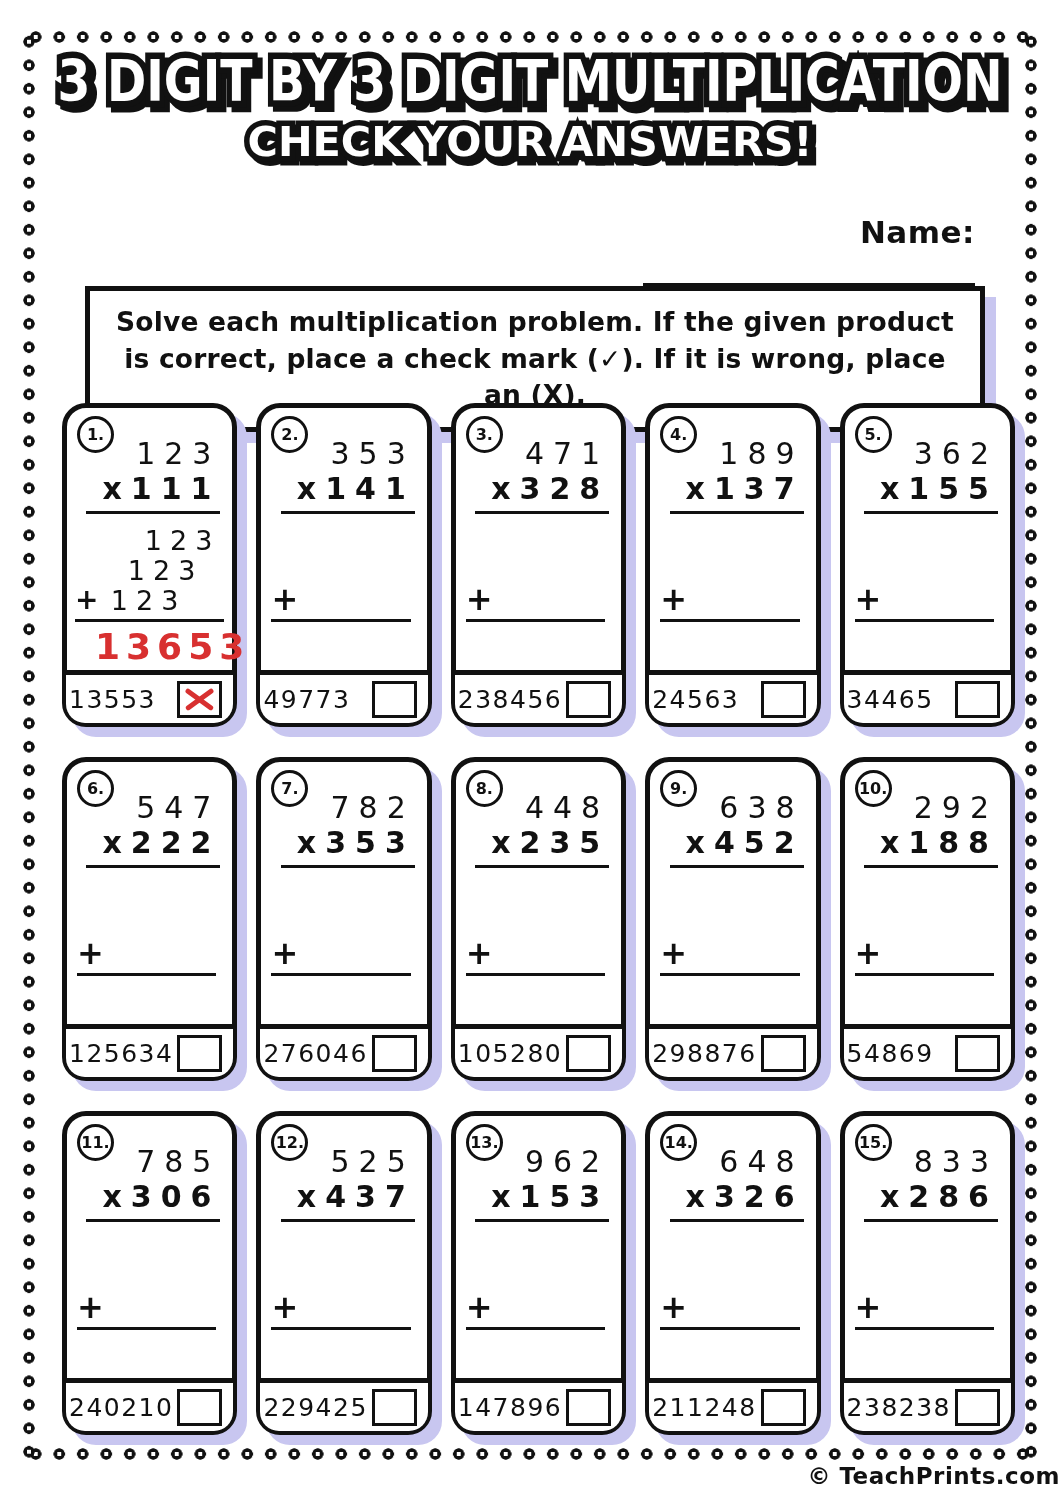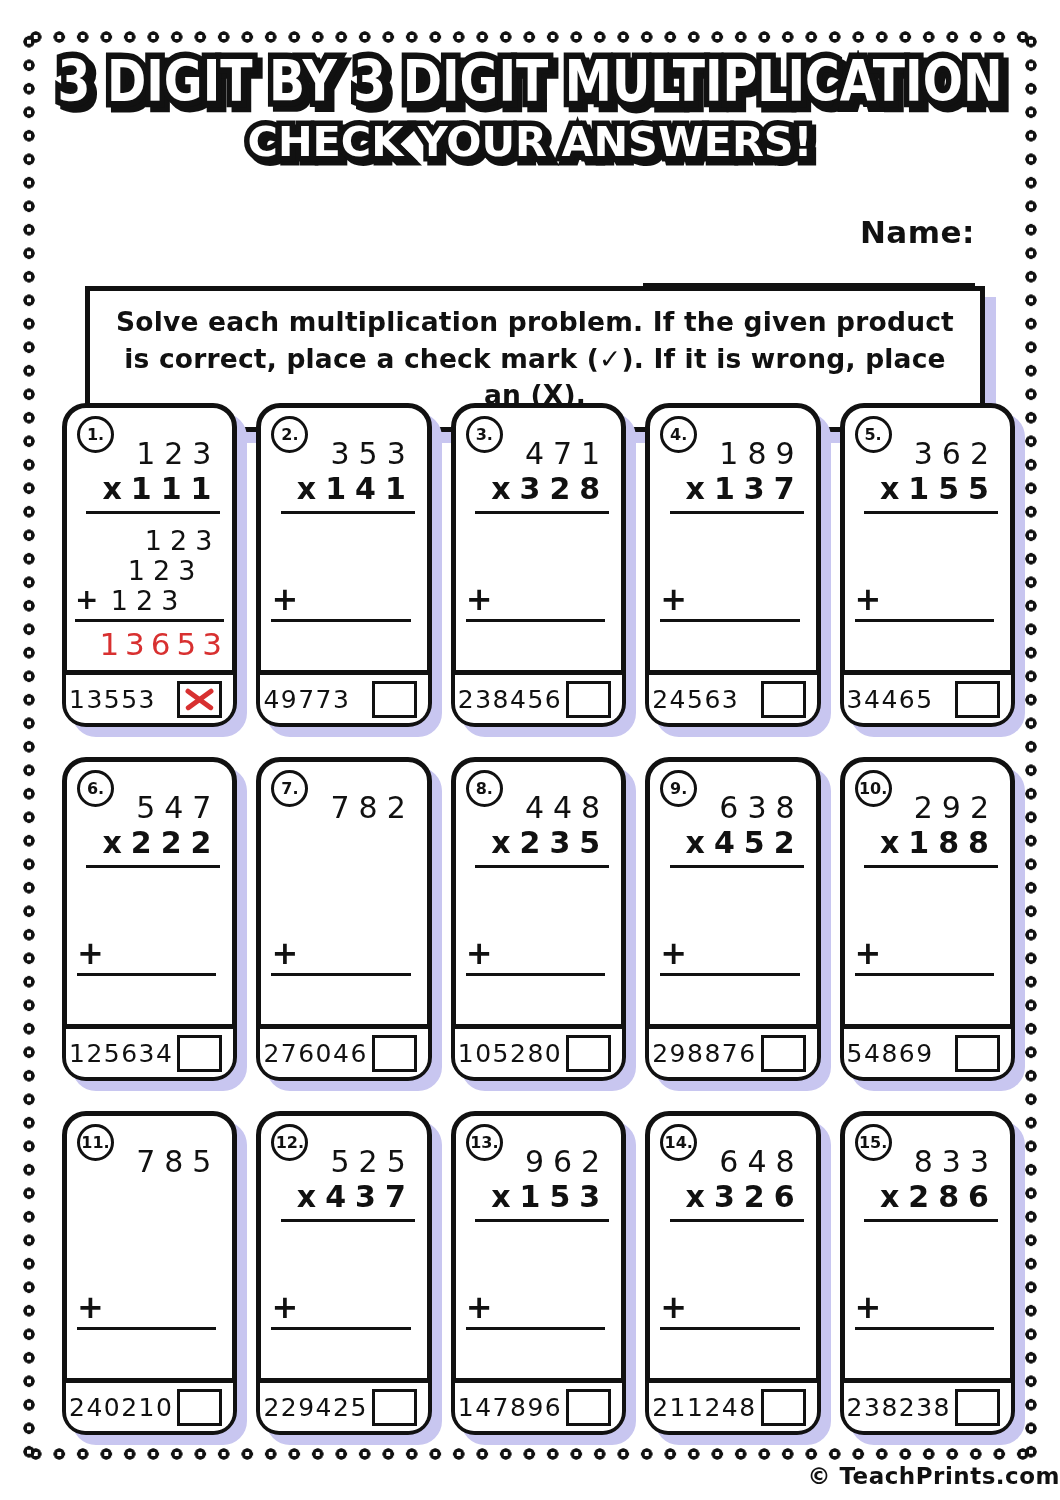--- a/index.html
+++ b/index.html
@@ -83,21 +83,21 @@
   .plus-row .plus{font-size:32px;font-weight:600;line-height:1;}
   
   .partial{position:relative;text-align:right;font-size:27px;letter-spacing:8px;line-height:30px;font-weight:500;}
   .shift0{padding-right:12px;}
   .shift1{padding-right:29px;}
   .shift2{padding-right:46px;}
   .partial-plus{position:absolute;left:8px;top:-1px;font-size:28px;font-weight:600;letter-spacing:0;}
   .sum-line{margin:3px 8px 0 8px;border-bottom:3.5px solid var(--ink);}
   .product{
     text-align:center;padding-left:8px;margin-top:4px;
-    font-size:31px;letter-spacing:6px;color:var(--red);font-weight:400;margin-left:20px;
+    font-size:36px;letter-spacing:6px;color:var(--red);font-weight:700;margin-left:20px;
   }
   
   .answer-bar{
     position:absolute;left:-1px;right:-1px;bottom:-1px;height:53px;
     border-top:5px solid var(--ink);border-radius:0 0 19px 19px;
     display:flex;align-items:center;justify-content:space-between;
     padding:0 11px 0 3px;background:#fff;
   }
   .given{font-size:25px;letter-spacing:1.5px;font-weight:500;}
   .checkbox{width:45px;height:37px;border:3.5px solid var(--ink);background:#fff;position:relative;flex:none;}
@@ -227,20 +227,21 @@
       </div>
     <div class="answer-bar">
       <span class="given">125634</span>
       <span class="checkbox"></span>
     </div>
   </div>
     <div class="card">
     <div class="num">7.</div>
     <div class="prob">
       <div class="top-num">782</div>
+      <div><span class="bottom-num">x353</span></div>
     </div>
     <div class="work">
         <div class="plus-row"><span class="plus">+</span></div>
       </div>
     <div class="answer-bar">
       <span class="given">276046</span>
       <span class="checkbox"></span>
     </div>
   </div>
     <div class="card">
@@ -282,20 +283,21 @@
       </div>
     <div class="answer-bar">
       <span class="given">54869</span>
       <span class="checkbox"></span>
     </div>
   </div>
     <div class="card">
     <div class="num">11.</div>
     <div class="prob">
       <div class="top-num">785</div>
+      <div><span class="bottom-num">x306</span></div>
     </div>
     <div class="work">
         <div class="plus-row"><span class="plus">+</span></div>
       </div>
     <div class="answer-bar">
       <span class="given">240210</span>
       <span class="checkbox"></span>
     </div>
   </div>
     <div class="card">

